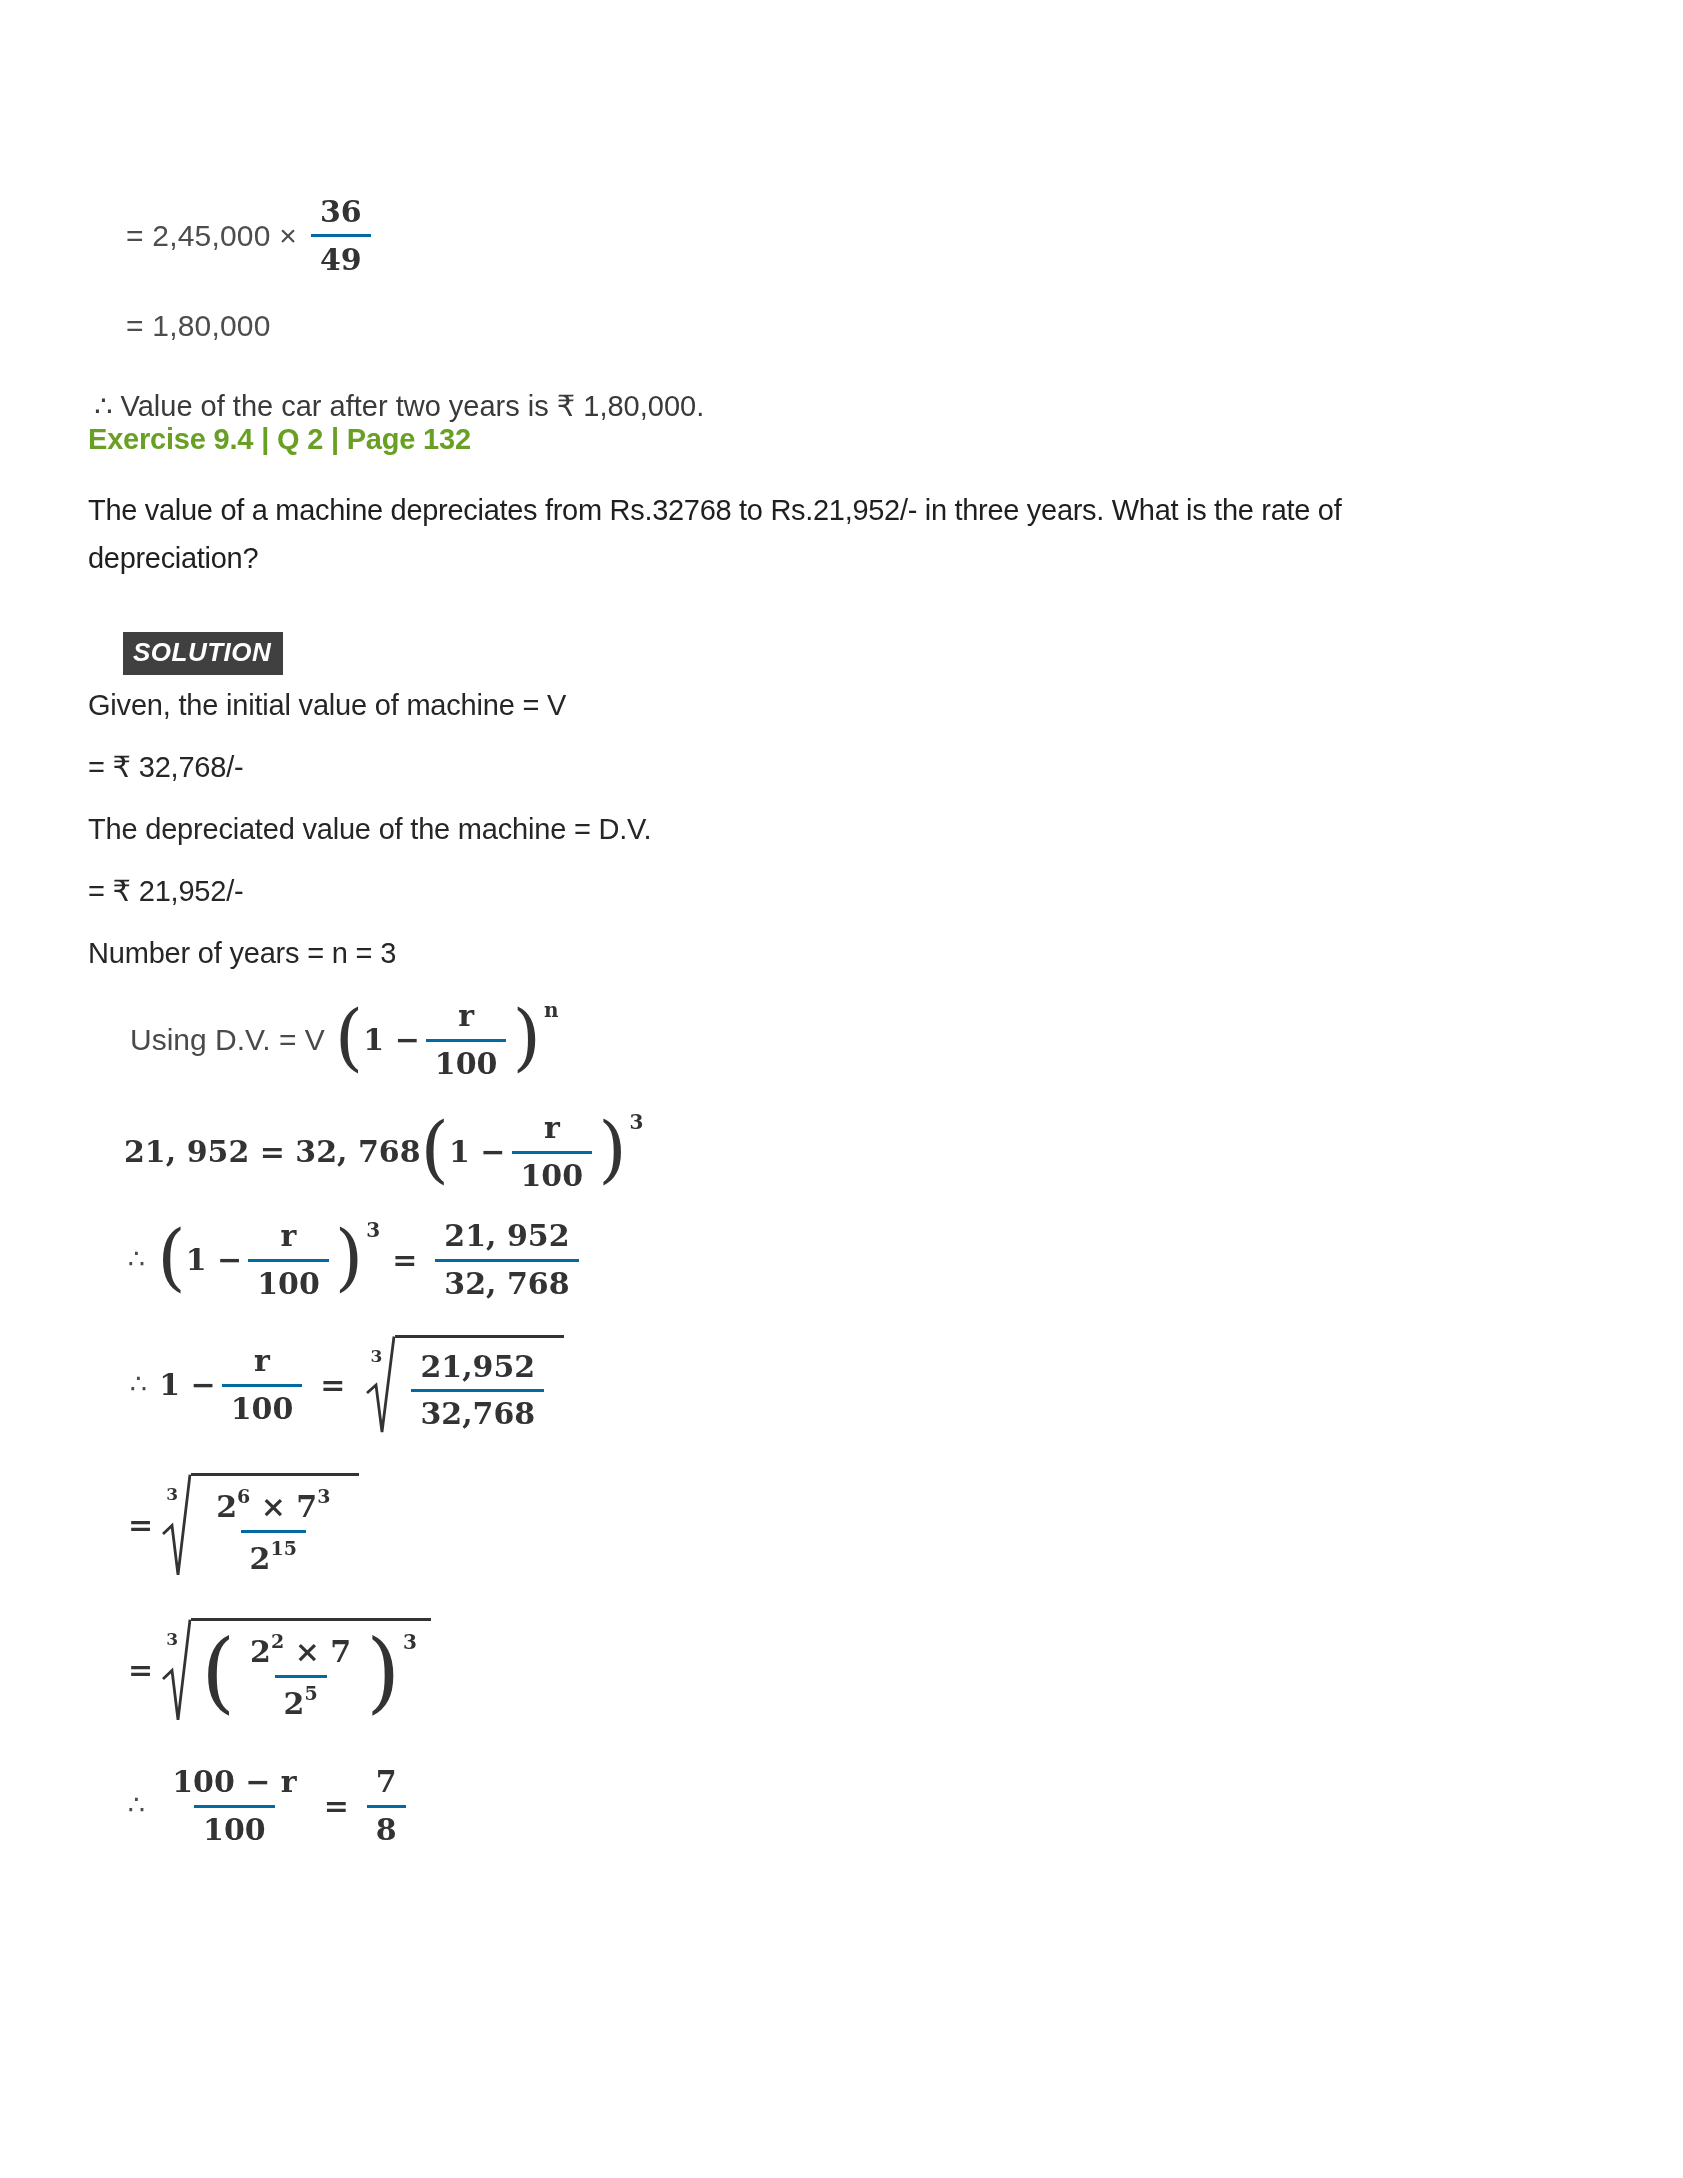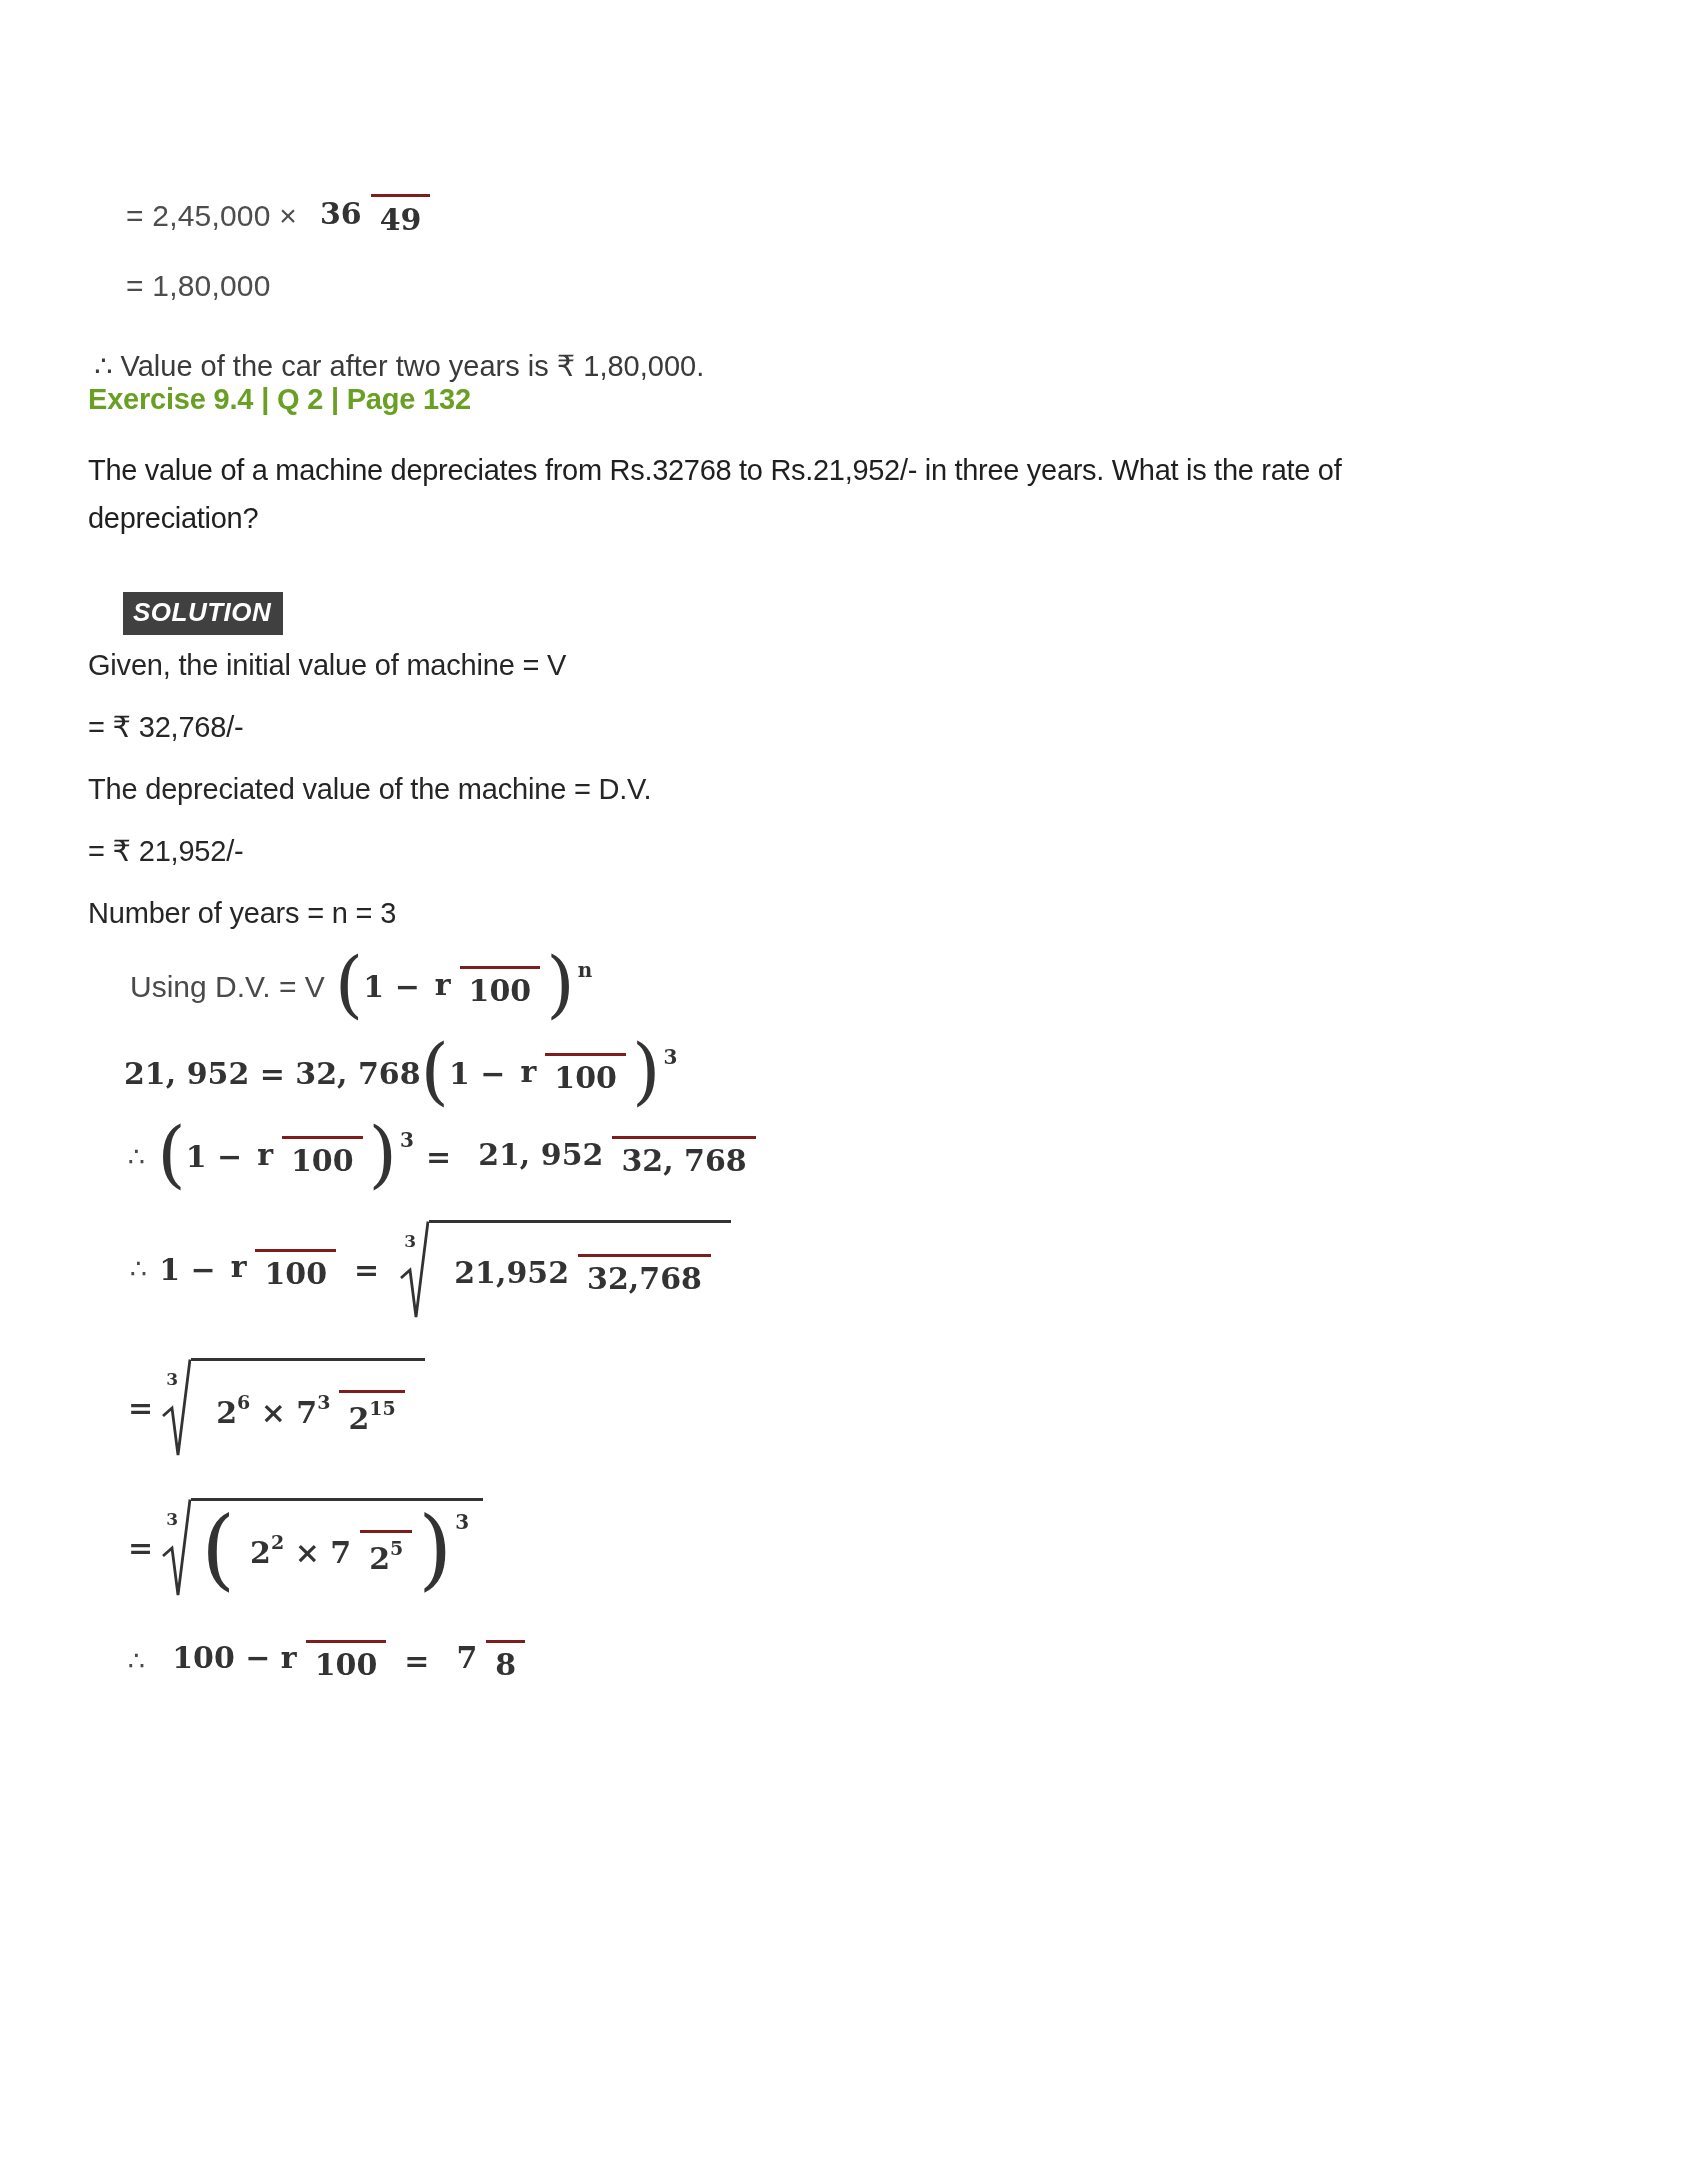--- a/index.html
+++ b/index.html
@@ -18,23 +18,23 @@
   .badge { display:inline-block; background:#404040; color:#ffffff; font-style:italic;
            font-weight:700; font-size:26px; letter-spacing:0.5px; padding:5px 12px 7px 10px; }
 
   
   .mrow { display:flex; align-items:center; font-family:"DejaVu Serif","Liberation Serif",serif;
           font-weight:700; font-size:30px; color:#333; line-height:1.15; }
   .mprefix { font-family:"Liberation Sans","DejaVu Sans",sans-serif; font-weight:400;
              color:#4a4a4a; margin-right:10px; font-size:30px; }
   .tf { font-family:"Liberation Sans","DejaVu Sans",sans-serif; font-weight:400;
         color:#4a4a4a; font-size:27px; margin-right:12px; }
-  .frac { display:flex; align-items:center; margin:0 6px; }
+  .frac { display:flex; flex-direction:column; align-items:center; margin:0 6px; }
   .frac .fn { padding:0 9px 5px; }
-  .frac .fd { border-top:3px solid #7f1d1d; padding:5px 9px 0;text-align:center; }
+  .frac .fd { border-top:3px solid #0369a1; padding:5px 9px 0;text-align:center; }
   .paren { font-size:73px; font-weight:400; line-height:0.78; position:relative; top:-3px; }
   .paren.big { font-size:87px; }
   .pexp { font-size:20px; align-self:flex-start; margin:0 0 0 3px; }
   .op { margin:0 12px; }
   .mtext { white-space:nowrap; }
   .mtext sup { font-size:19px; vertical-align:14px; letter-spacing:0; }
   .root { display:flex; align-items:stretch; position:relative; margin-left:8px; }
   .root .idx { position:absolute; top:12px; left:5px; font-size:17px; }
   .root .sign { width:30px; flex:0 0 30px; }
   .root .radicand { border-top:3px solid #333; display:flex; align-items:center;

